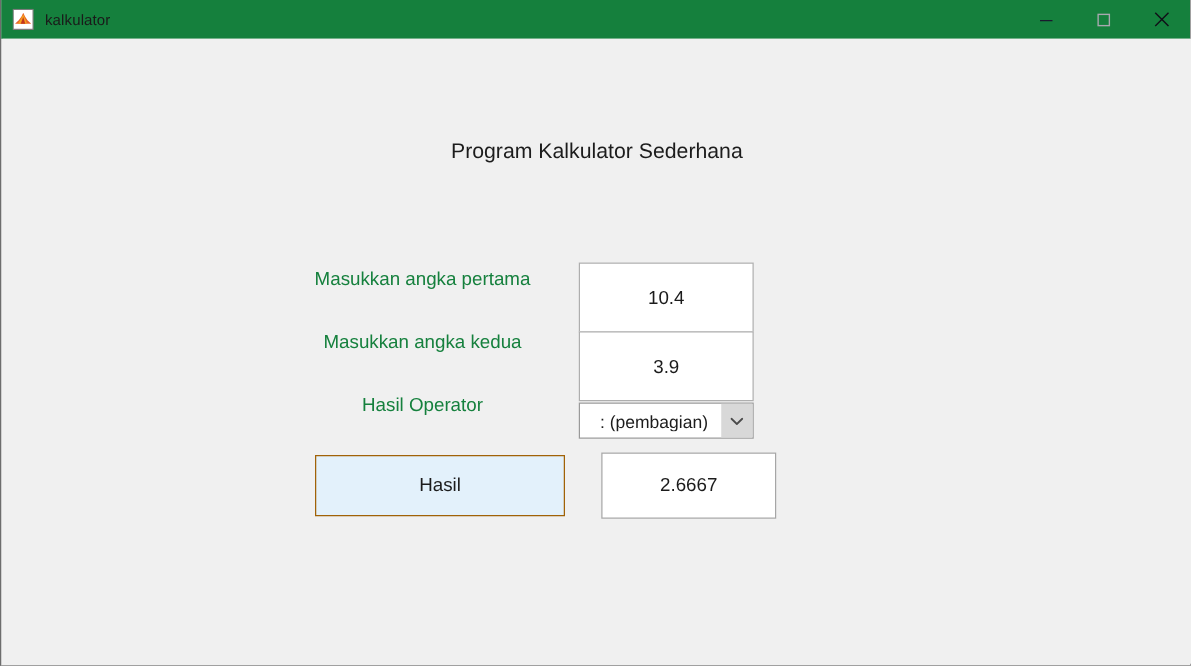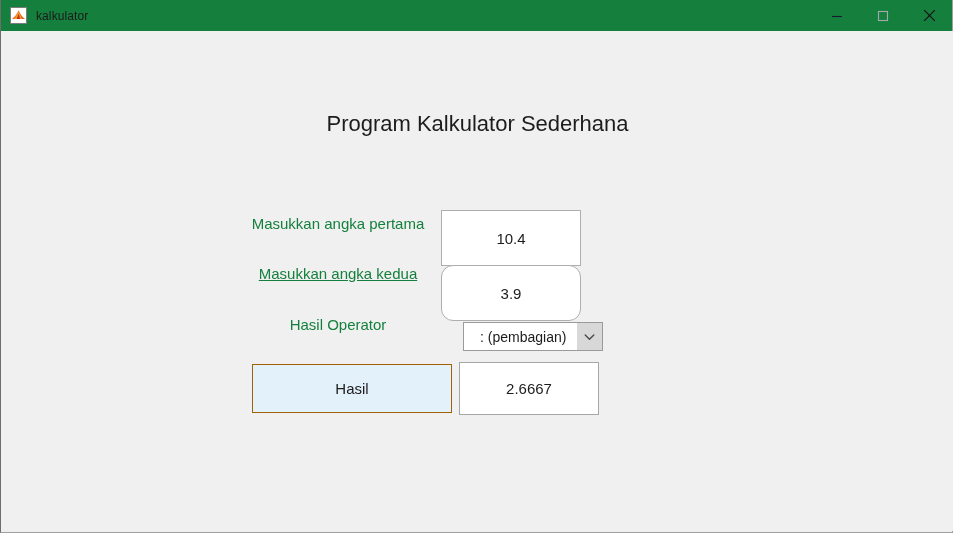--- a/index.html
+++ b/index.html
@@ -73,55 +73,55 @@
     height: 500px;
     background: #f0f0f0;
   }
 
   .heading {
     position: absolute;
     left: 0;
     top: 80px;
     width: 951px;
     text-align: center;
-    font-size: 22px;
+    font-size: 17px;
     color: #1c1c1c;
     white-space: nowrap;
   }
 
   
   .label {
     position: absolute;
     left: 236px;
     width: 200px;
     text-align: center;
     font-size: 15px;
     color: #15803d;
     white-space: nowrap;
   }
   .label-1 { top: 184px; }
-  .label-2 { top: 234px; text-decoration: underline; }
+  .label-2 { top: 234px; }
   .label-3 { top: 285px; }
 
   
   .field {
     position: absolute;
-    left: 439px;
+    left: 461px;
     width: 140px;
     box-sizing: border-box;
     background: #ffffff;
     border: 1px solid #aeaeae;
     display: flex;
     align-items: center;
     justify-content: center;
     font-size: 15px;
     color: #1c1c1c;
   }
   .field-a { top: 179px; height: 56px; }
-  .field-b { top: 234px; height: 56px; border-radius: 12px; }
+  .field-b { top: 234px; height: 56px; }
   .field-result { top: 331px; height: 53px; border-color: #a6a6a6; margin-left: 18px; }
 
   
   .dropdown {
     position: absolute;
     left: 461px;
     top: 291px;
     width: 140px;
     height: 29px;
     box-sizing: border-box;

